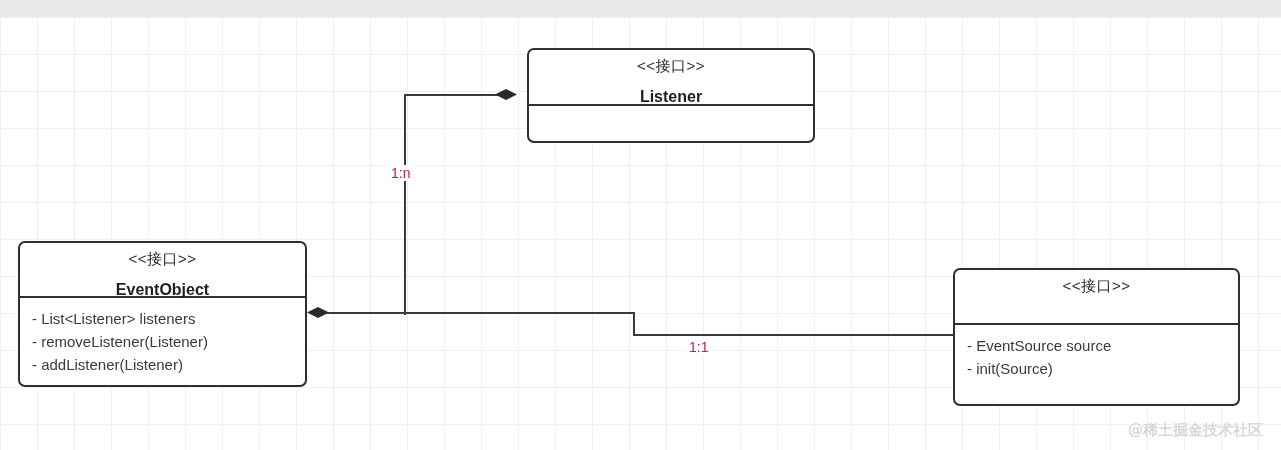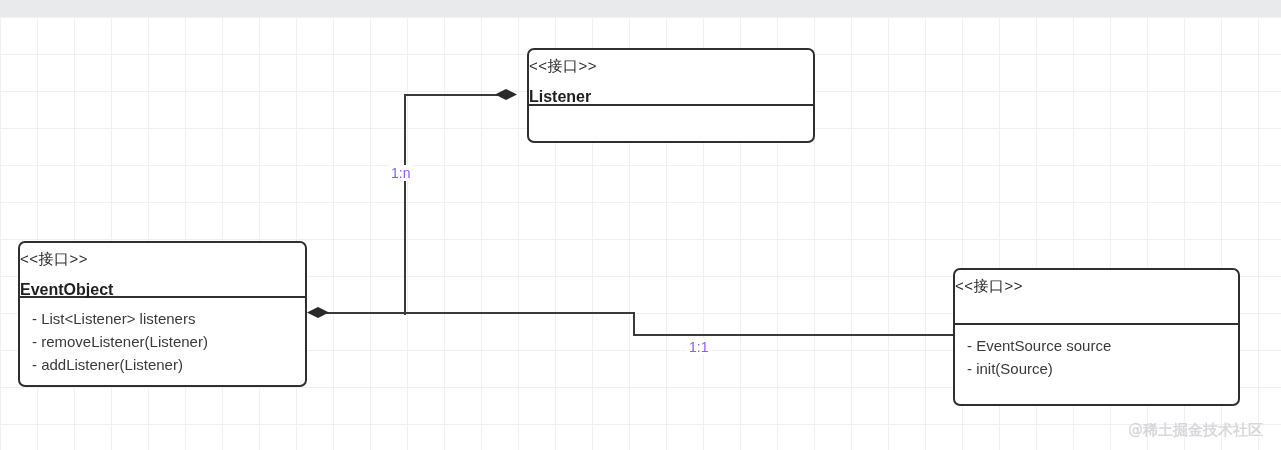--- a/index.html
+++ b/index.html
@@ -39,20 +39,21 @@
     position: absolute;
     box-sizing: border-box;
     border: 2px solid #2f2f2f;
     border-radius: 7px;
     background: #ffffff;
     overflow: hidden;
   }
   .uml-header {
     box-sizing: border-box;
     width: 100%;
+    text-align: center;
     color: #2a2a2a;
     padding-top: 6px;
   }
   .uml-stereotype {
     font-size: 15px;
     line-height: 20px;
     letter-spacing: 0.5px;
     color: #2a2a2a;
   }
   .uml-name {
@@ -91,21 +92,21 @@
     width: 22px;
     height: 11px;
     background: #2a2a2a;
     clip-path: polygon(0% 50%, 50% 0%, 100% 50%, 50% 100%);
   }
 
   .mult-label {
     position: absolute;
     font-size: 14px;
     line-height: 16px;
-    color: #8b5cf6;
+    color: #be185d;
     background: #ffffff;
     padding: 0 3px;
     white-space: nowrap;
   }
 
   .watermark {
     position: absolute;
     right: 18px;
     bottom: 10px;
     font-size: 15px;

